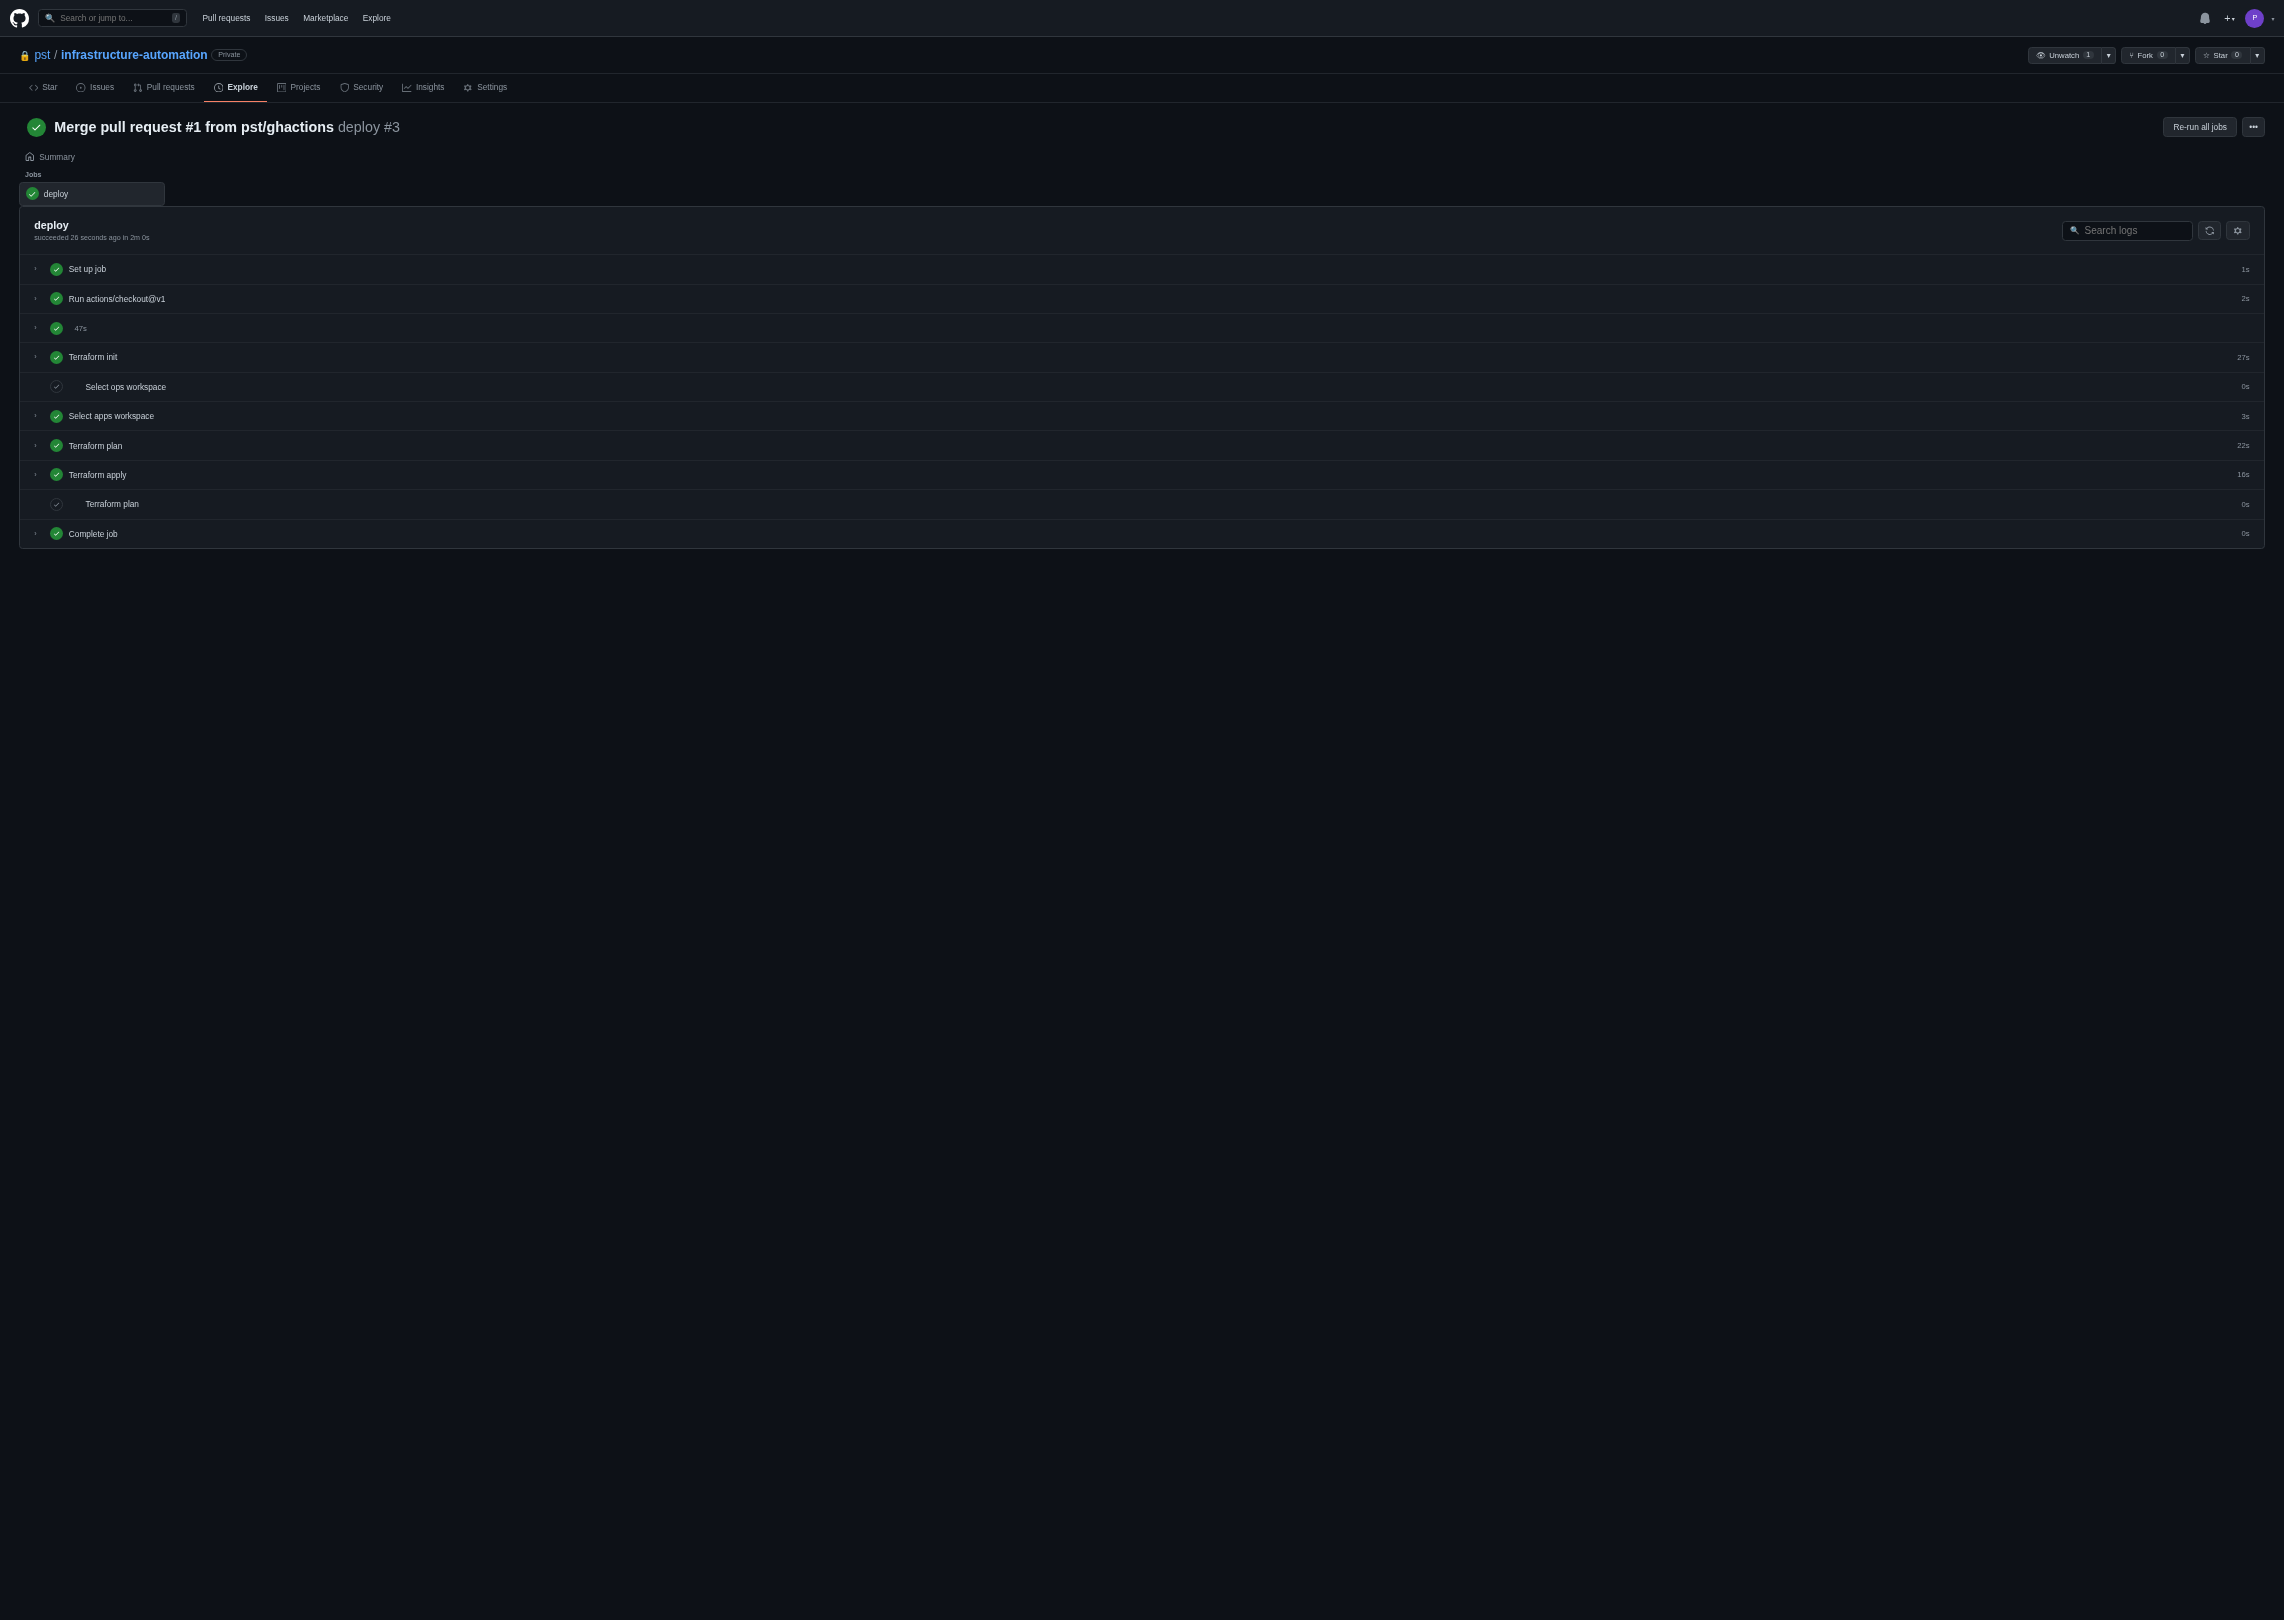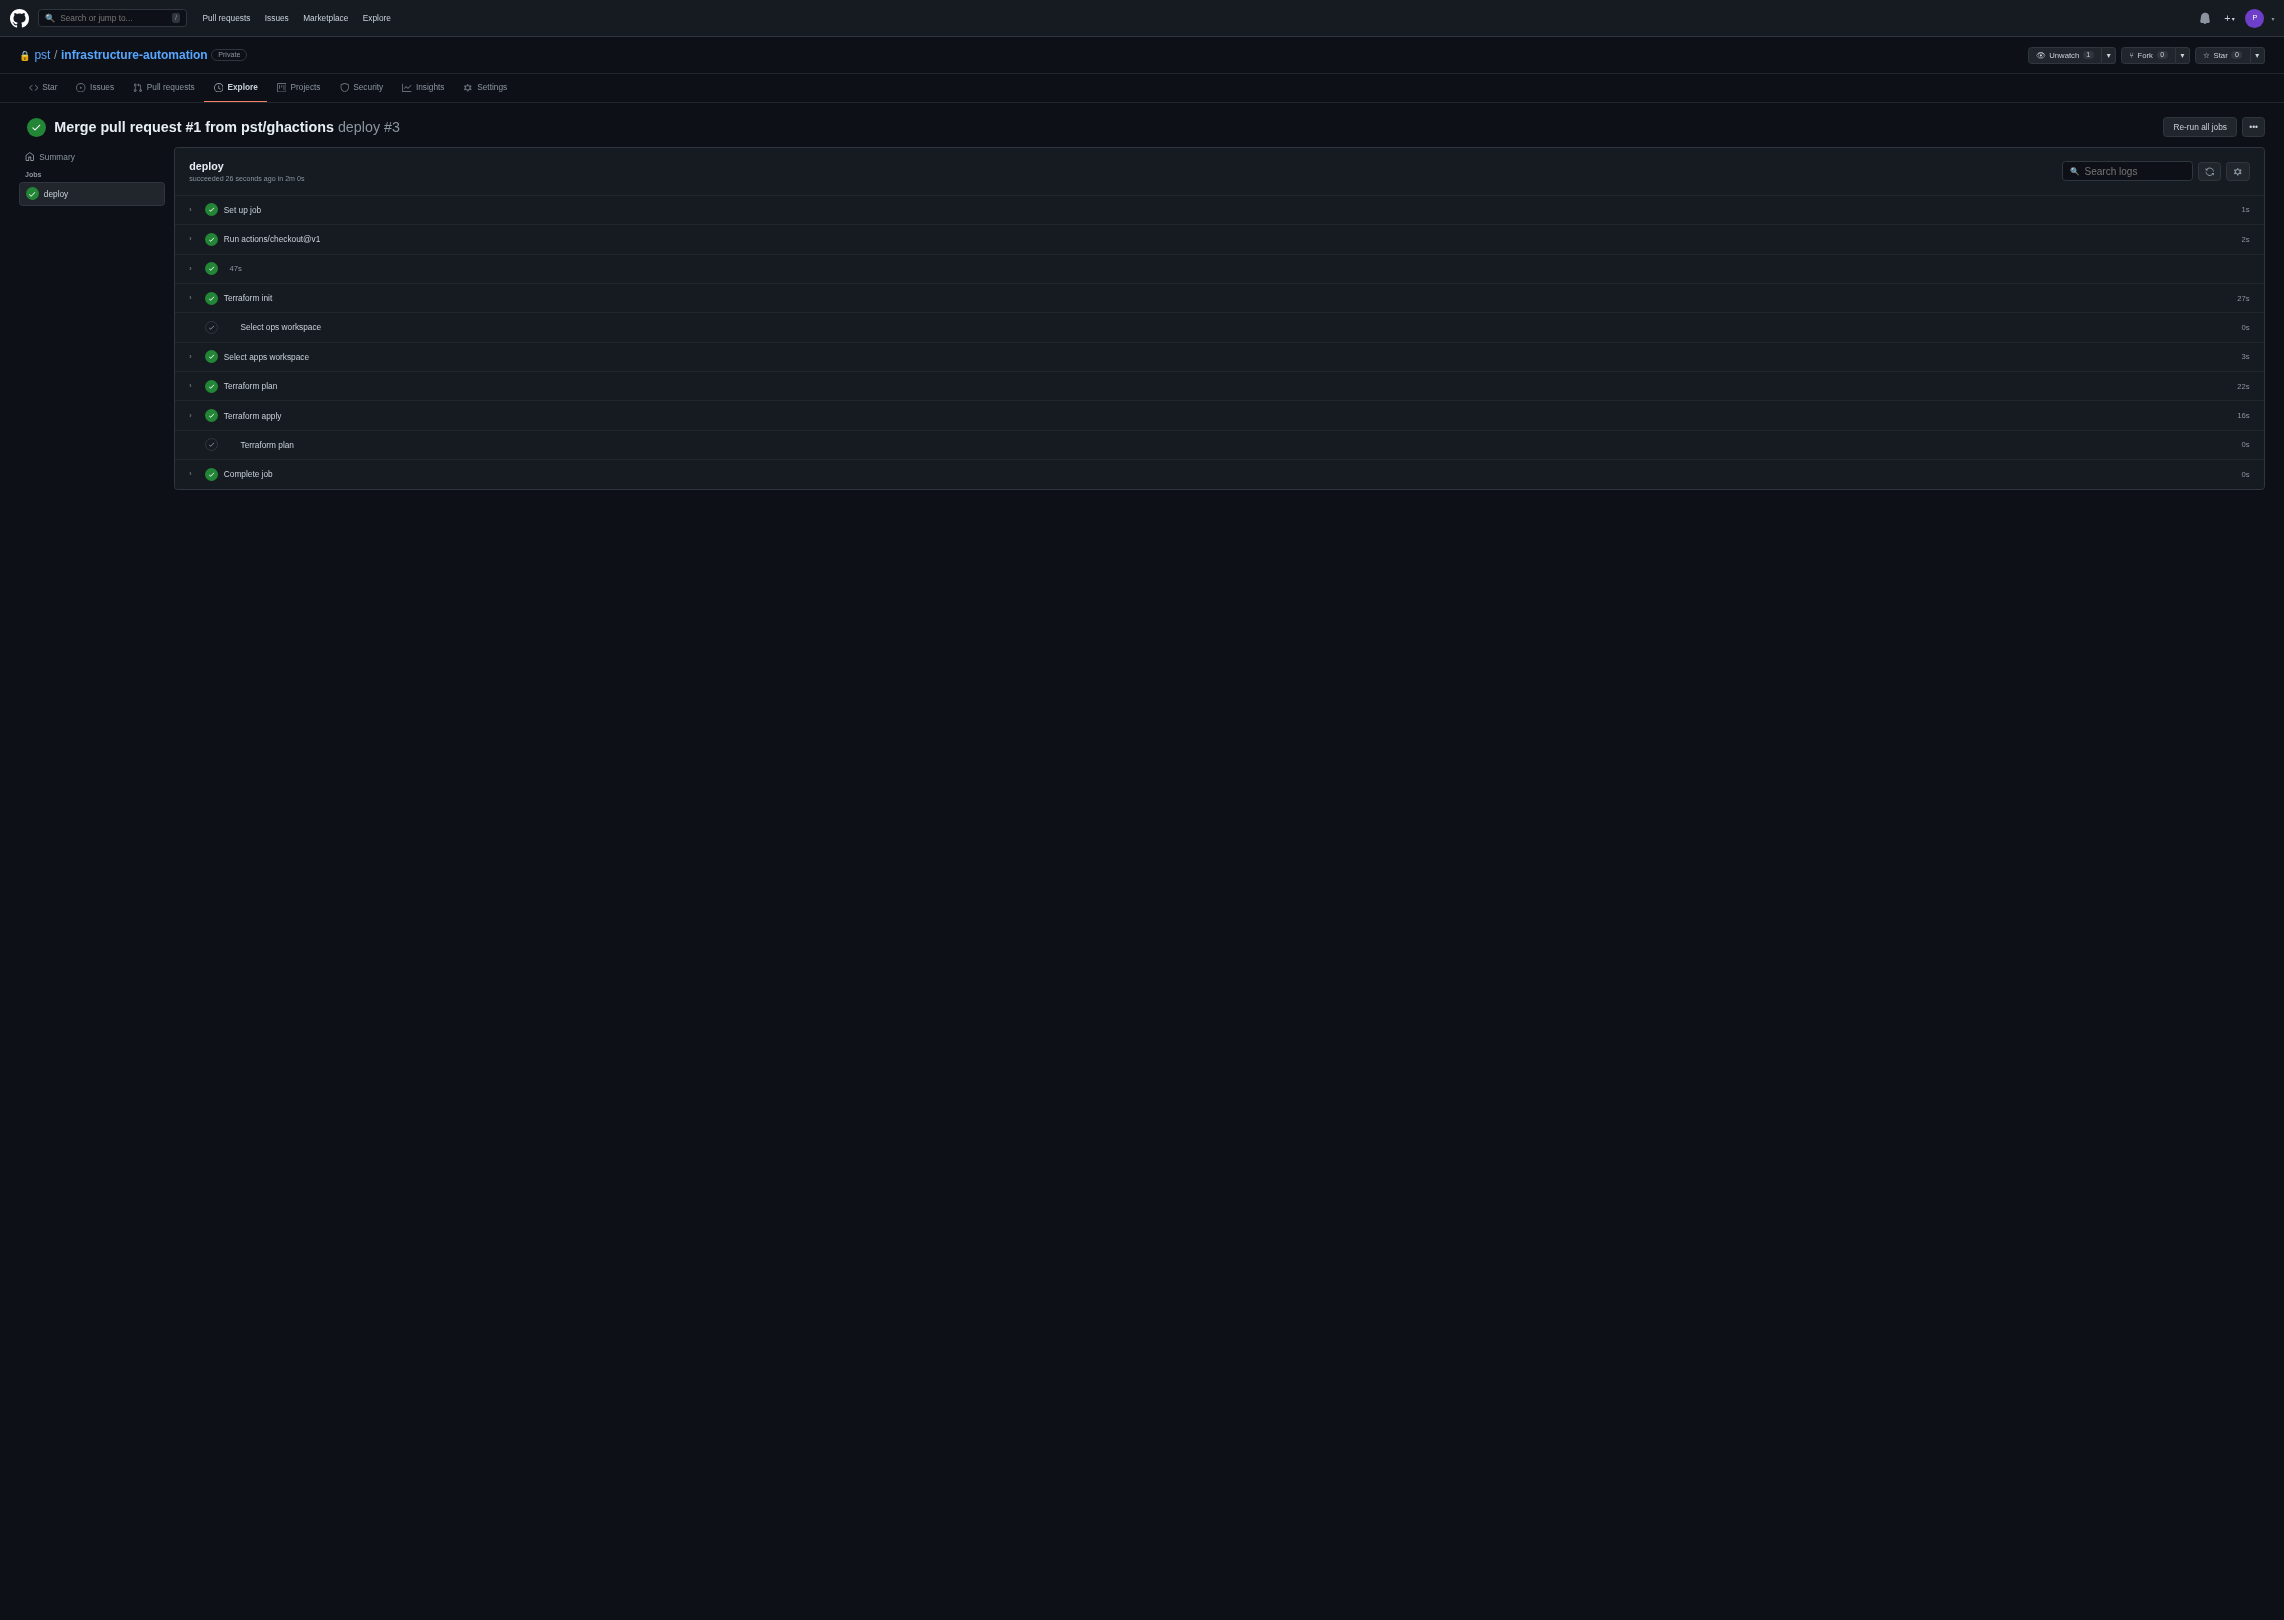--- a/index.html
+++ b/index.html
@@ -270,20 +270,21 @@
       color: #c9d1d9;
       padding: 4.2px 6px;
       font-size: 8.3px;
       cursor: pointer;
     }
 
     
     .main-layout {
       display: flex;
       gap: 0;
+      flex-direction: column;
     }
 
     
     .sidebar {
       width: 155px;
       flex-shrink: 0;
       padding-right: 9.5px;
     }
     .sidebar-summary {
       display: flex;

